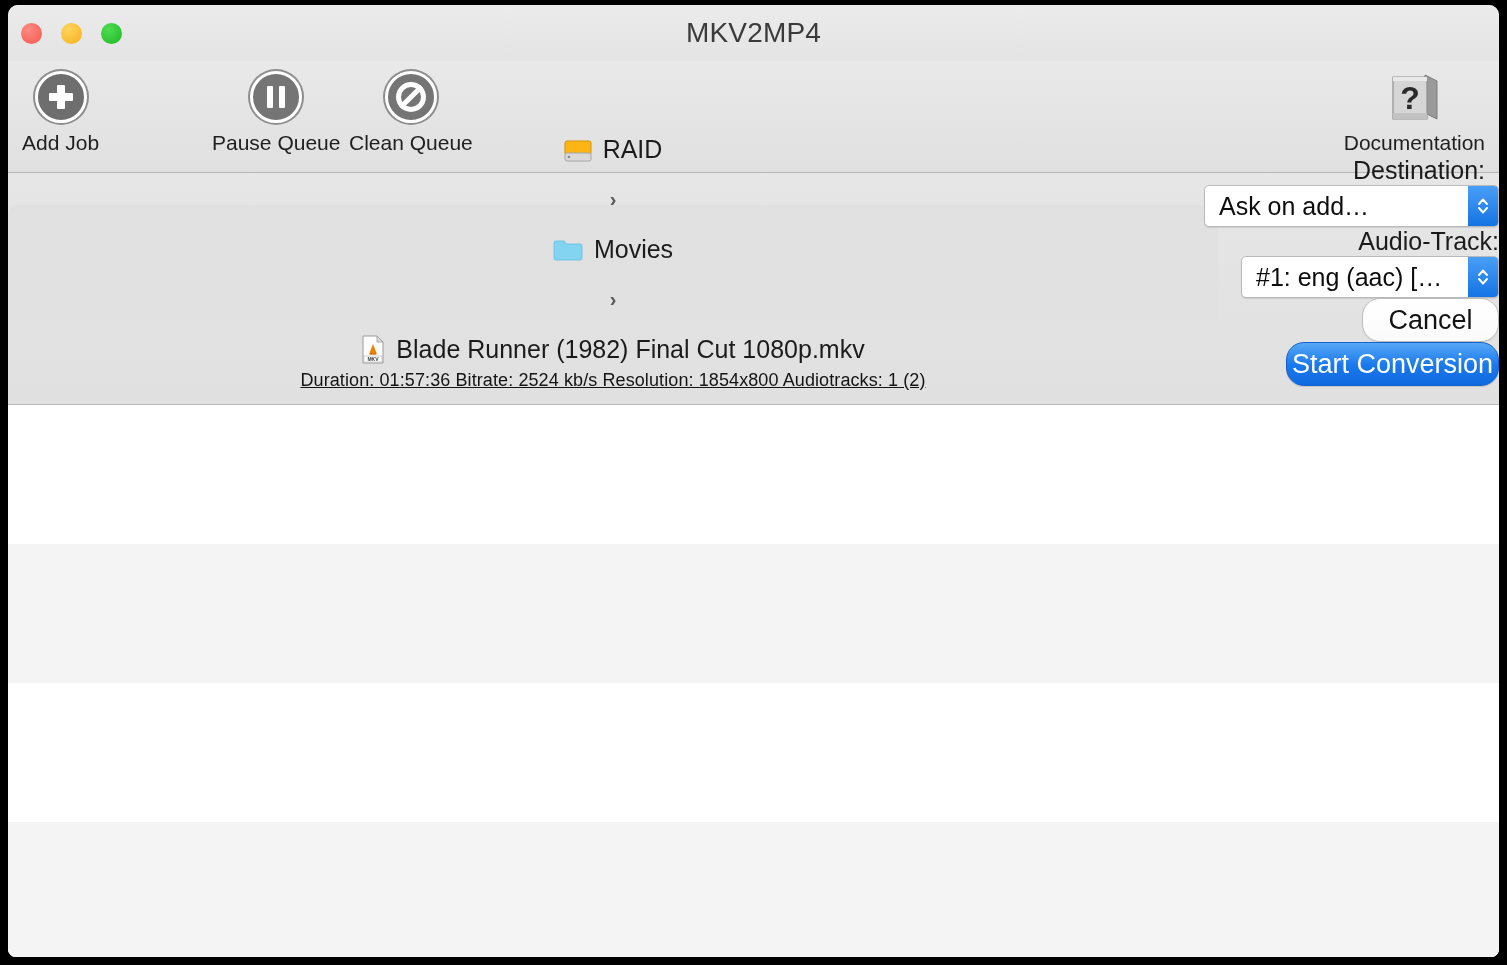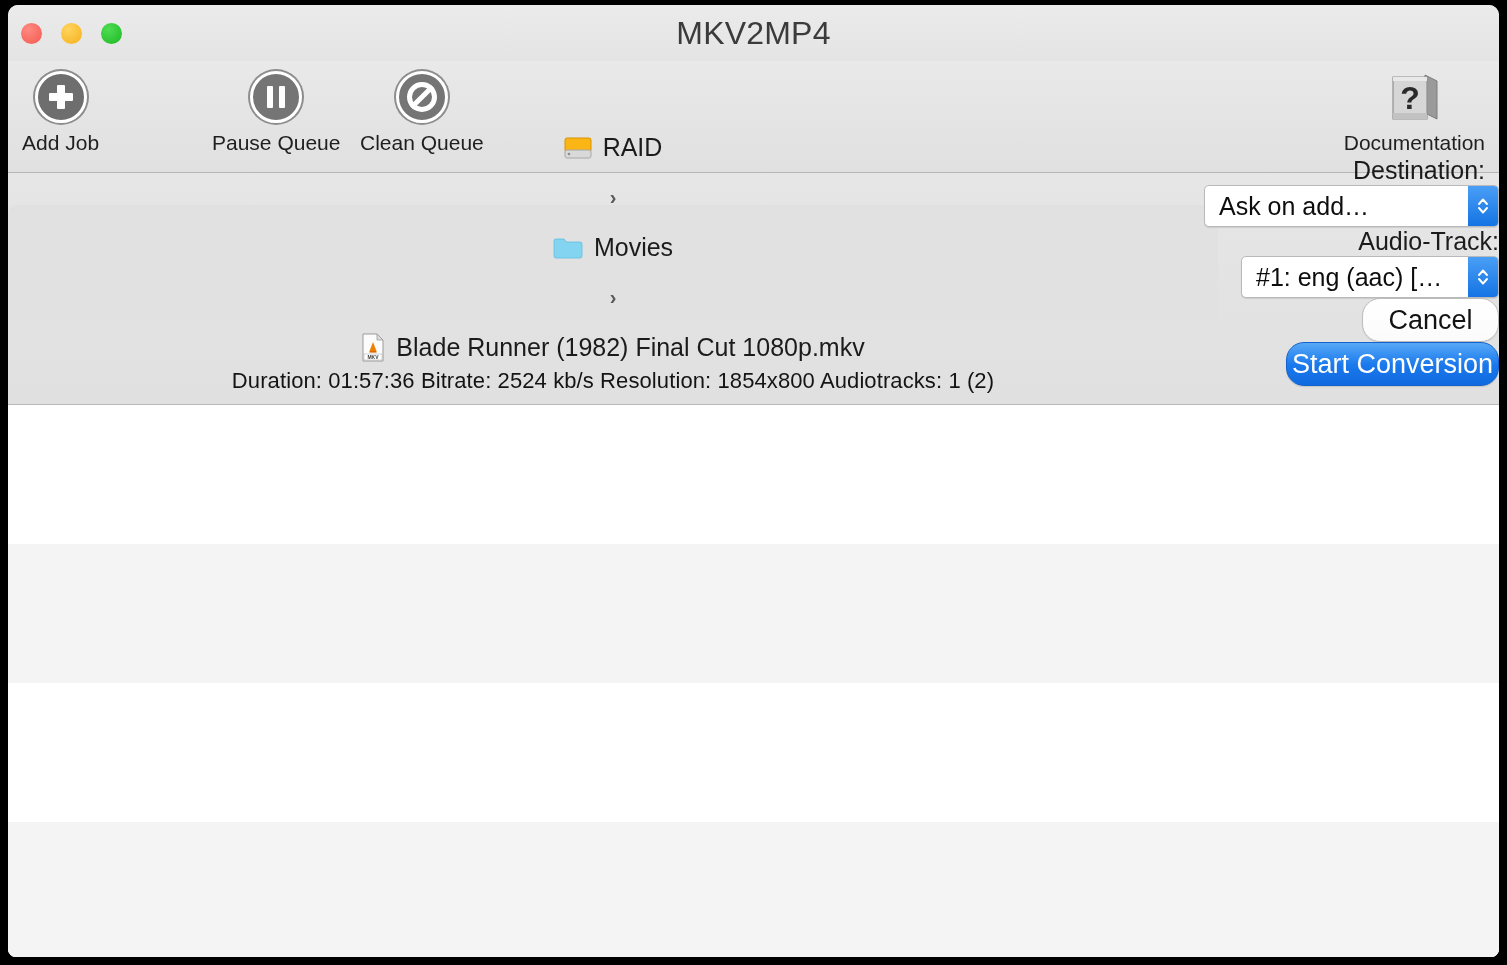--- a/index.html
+++ b/index.html
@@ -45,21 +45,21 @@
   }
   .light {
     width: 21px; height: 21px;
     border-radius: 50%;
   }
   .light.close  { background: radial-gradient(circle at 35% 30%, #fd8a82, #f4594f); }
   .light.min    { background: radial-gradient(circle at 35% 30%, #ffd45e, #f5b01c); }
   .light.max    { background: radial-gradient(circle at 35% 30%, #4fdc52, #1db824); }
 
   .window-title {
-    font-size: 32px;
+    font-size: 28px;
     color: #3b3b3b;
     letter-spacing: 0.2px;
   }
 
   
   .toolbar {
     position: relative;
     height: 112px;
     flex: 0 0 112px;
     background: linear-gradient(to bottom, #e9e9e9 0%, #e0e0e0 100%);
@@ -184,24 +184,25 @@
 
   .drive-icon {
     width: 28px; height: 22px; position: relative; display: inline-block;
   }
   .folder-icon {
     width: 30px; height: 23px; position: relative; display: inline-block;
   }
   .mkv-icon { width: 24px; height: 29px; position: relative; display: inline-block; }
 
   .meta-line {
-    font-size: 22px;
+    font-size: 18px;
     color: #141414;
     letter-spacing: 0.1px;
     white-space: nowrap;
+    text-decoration: underline;
   }
 
   
   .controls {
     position: absolute;
     left: 0; bottom: 18px;
     width: 100%;
     display: flex;
     align-items: flex-end;
     font-size: 25px;
@@ -297,21 +298,21 @@
     <div class="tb-item" style="left:204px;">
       <div class="tb-icon">
         <div class="icon-pause">
             <span></span>
             <span></span>
           </div>
       </div>
       <div class="tb-label">Pause Queue</div>
     </div>
 
-    <div class="tb-item" style="left:352px;">
+    <div class="tb-item" style="left:341px;">
       <div class="tb-icon">
         <div class="icon-clean">
             <i></i>
           </div>
       </div>
       <div class="tb-label">Clean Queue</div>
     </div>
 
     <div class="tb-item" style="right:14px;">
       <div class="icon-doc">

